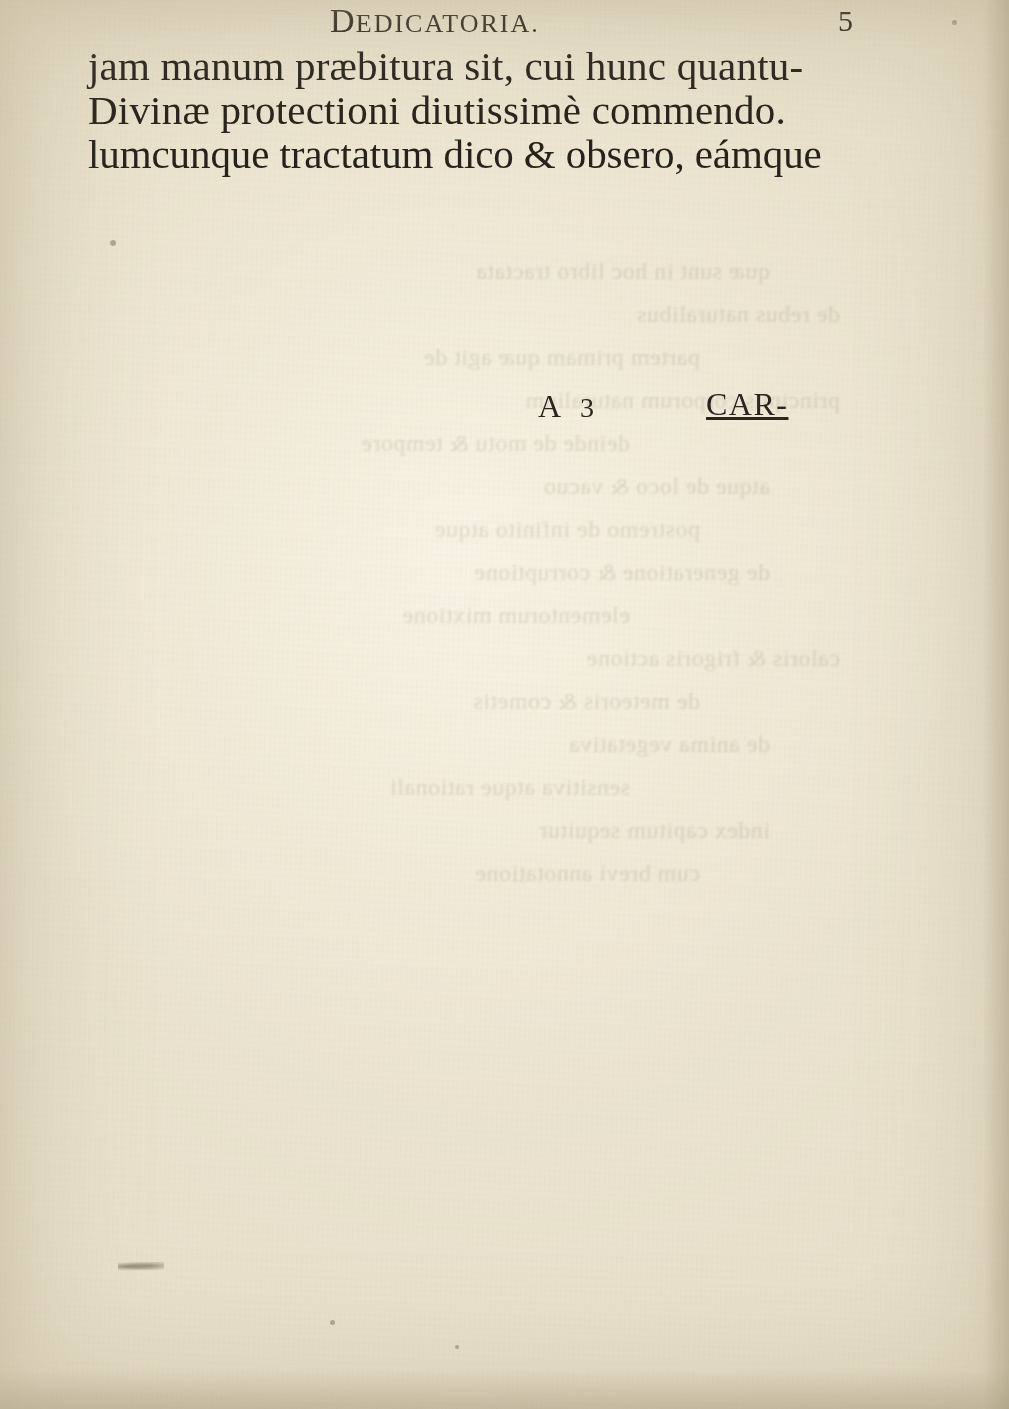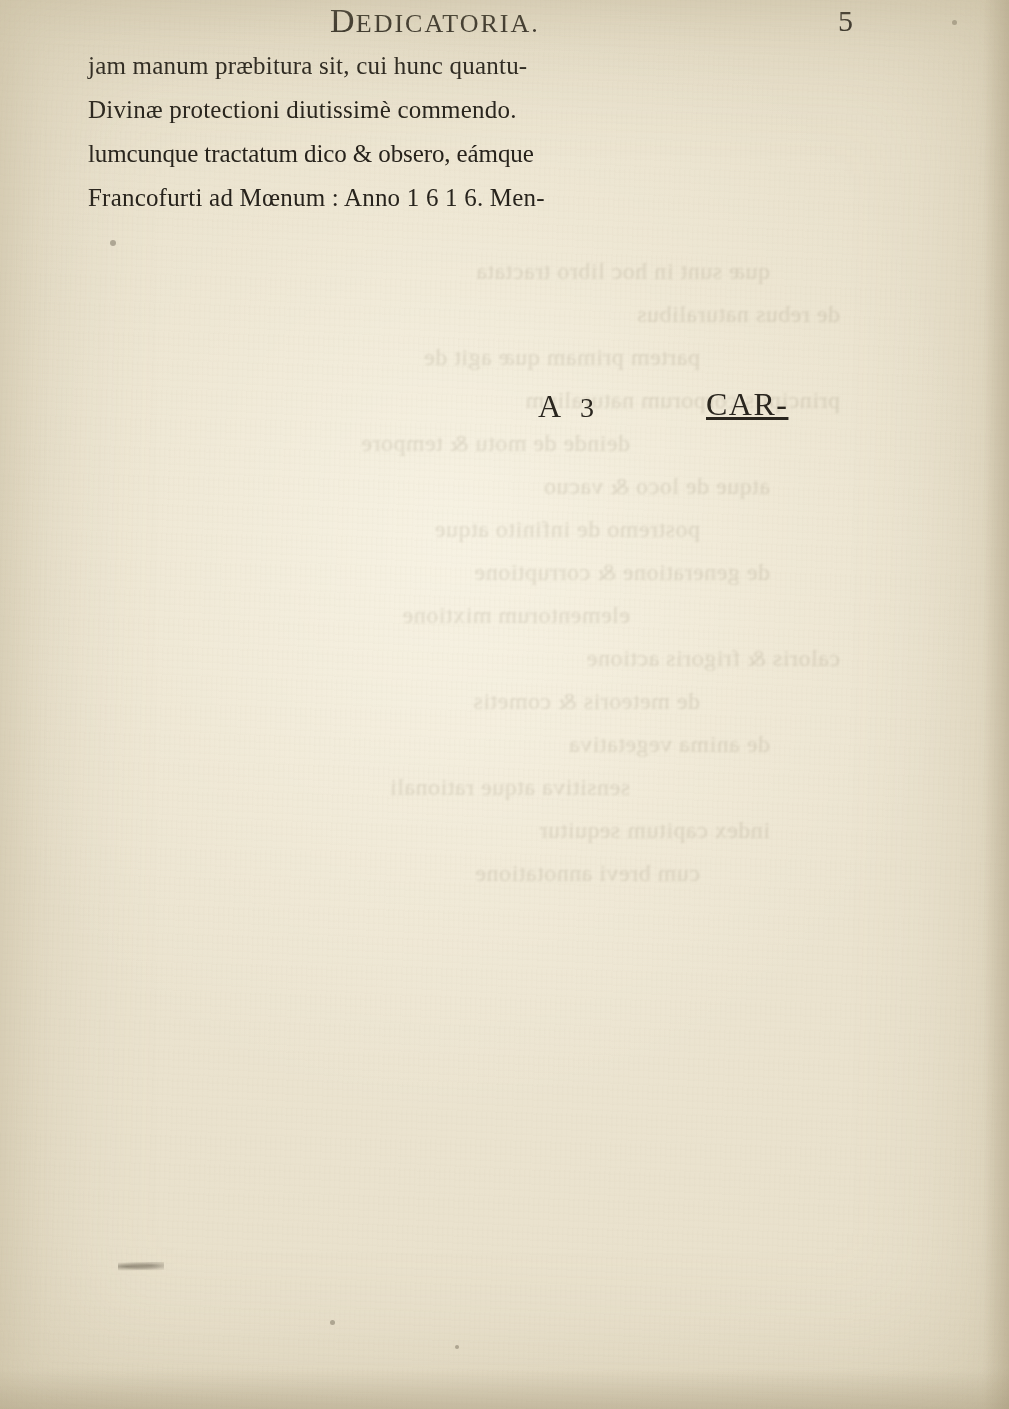--- a/index.html
+++ b/index.html
@@ -76,21 +76,21 @@
     font-family: "Liberation Serif", serif;
   }
 
   
   .textblock {
     position: absolute;
     left: 88px;
     top: 44px;
     width: 790px;
     color: #27231c;
-    font-size: 25px;
+    font-size: 41px;
     line-height: 44px;
     letter-spacing: 0.2px;
   }
   .line {
     white-space: pre;
     font-family: "Liberation Serif", serif;
   }
   .line.l2 { letter-spacing: -0.1px; }
 
   
@@ -212,21 +212,20 @@
     <div class="st-line st-indent-2">de anima vegetativa</div>
     <div class="st-line st-indent-4">sensitiva atque rationali</div>
     <div class="st-line st-indent-2">index capitum sequitur</div>
     <div class="st-line st-indent-3">cum brevi annotatione</div>
   </div>
 
   <div class="textblock">
     <div class="line">jam manum præbitura sit, cui hunc quantu-</div>
     <div class="line">Divinæ protectioni diutissimè commendo.</div>
     <div class="line l2">lumcunque tractatum dico &amp; obsero, eámque</div>
-    <div class="line">Francofurti ad Mœnum : Anno 1 6 1 6. Men-</div>
   </div>
 
   <div class="signature">
     <span class="sig-mark">A</span>
     <span class="sig-num">3</span>
     <span class="catchword">CAR-</span>
   </div>
 
   <div class="speck"></div>
   <div class="dot" style="left:110px; top:240px; width:6px; height:6px;"></div>

